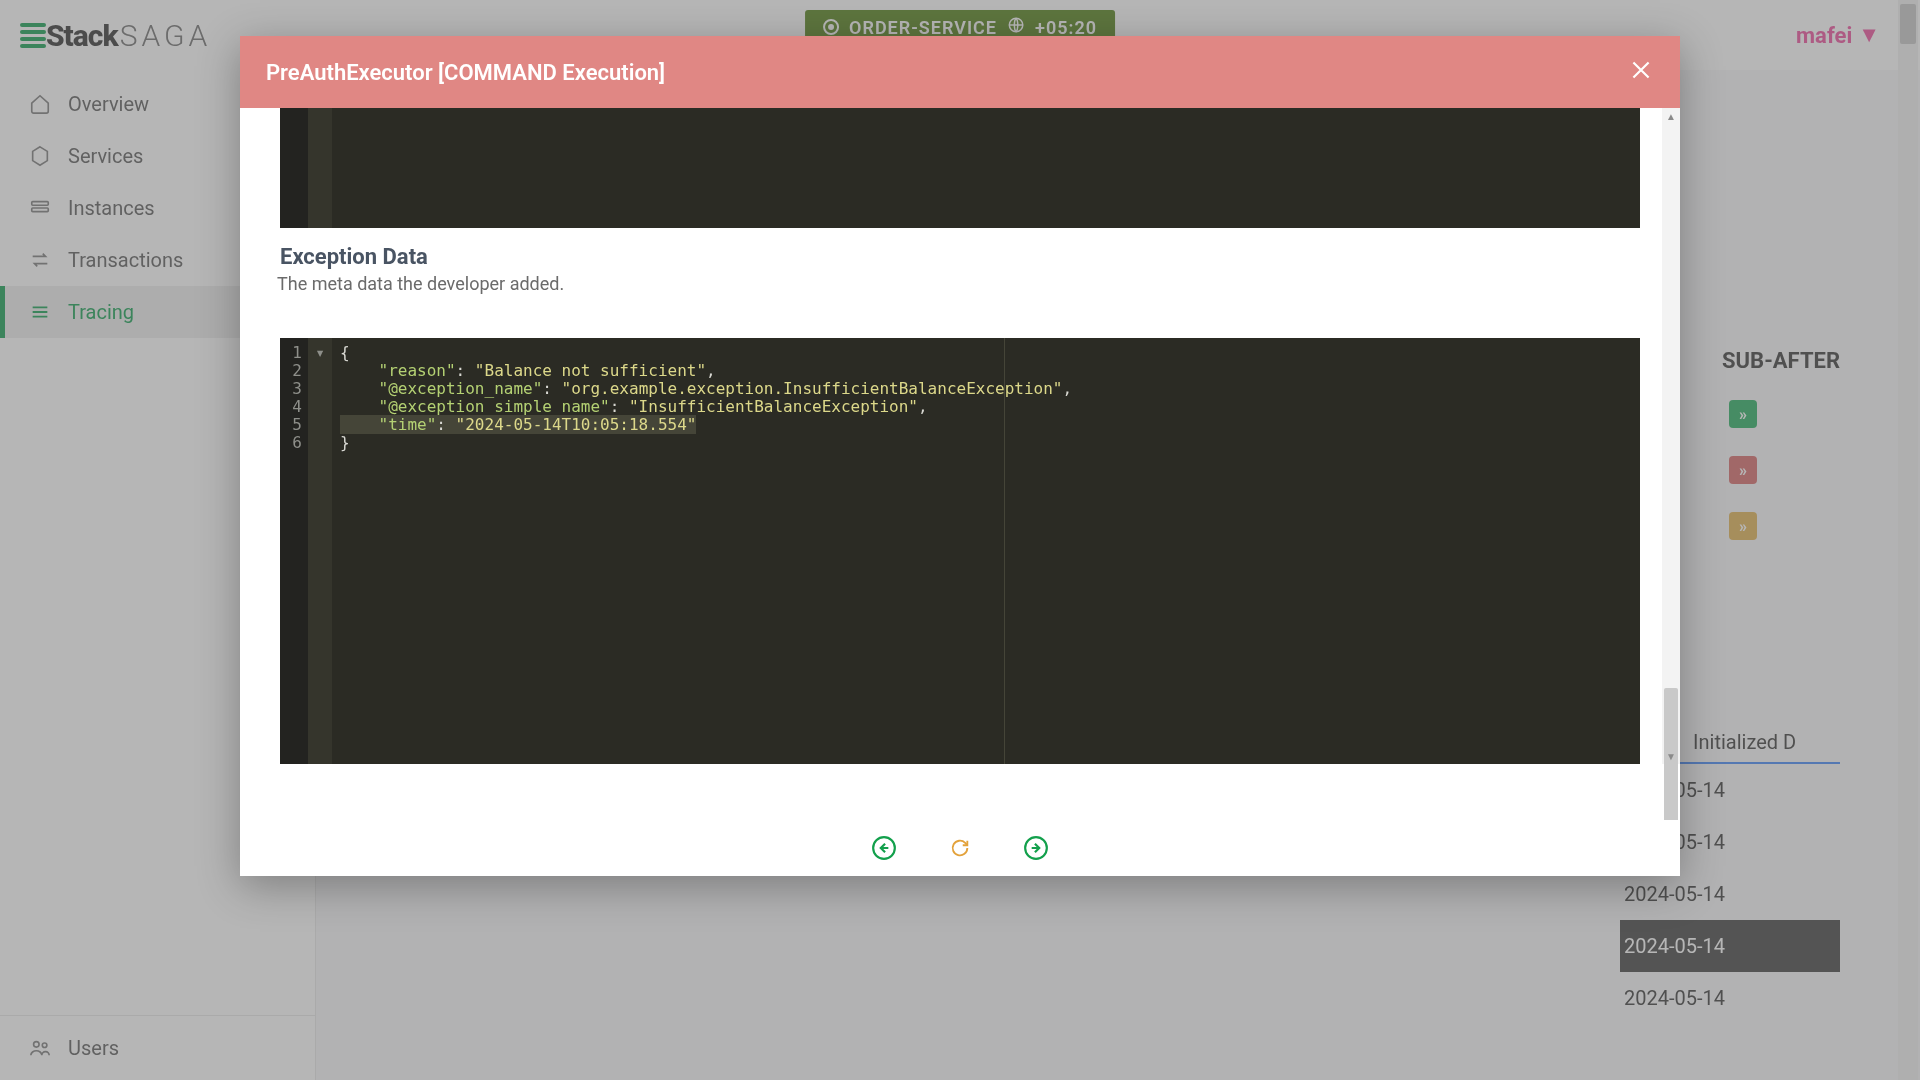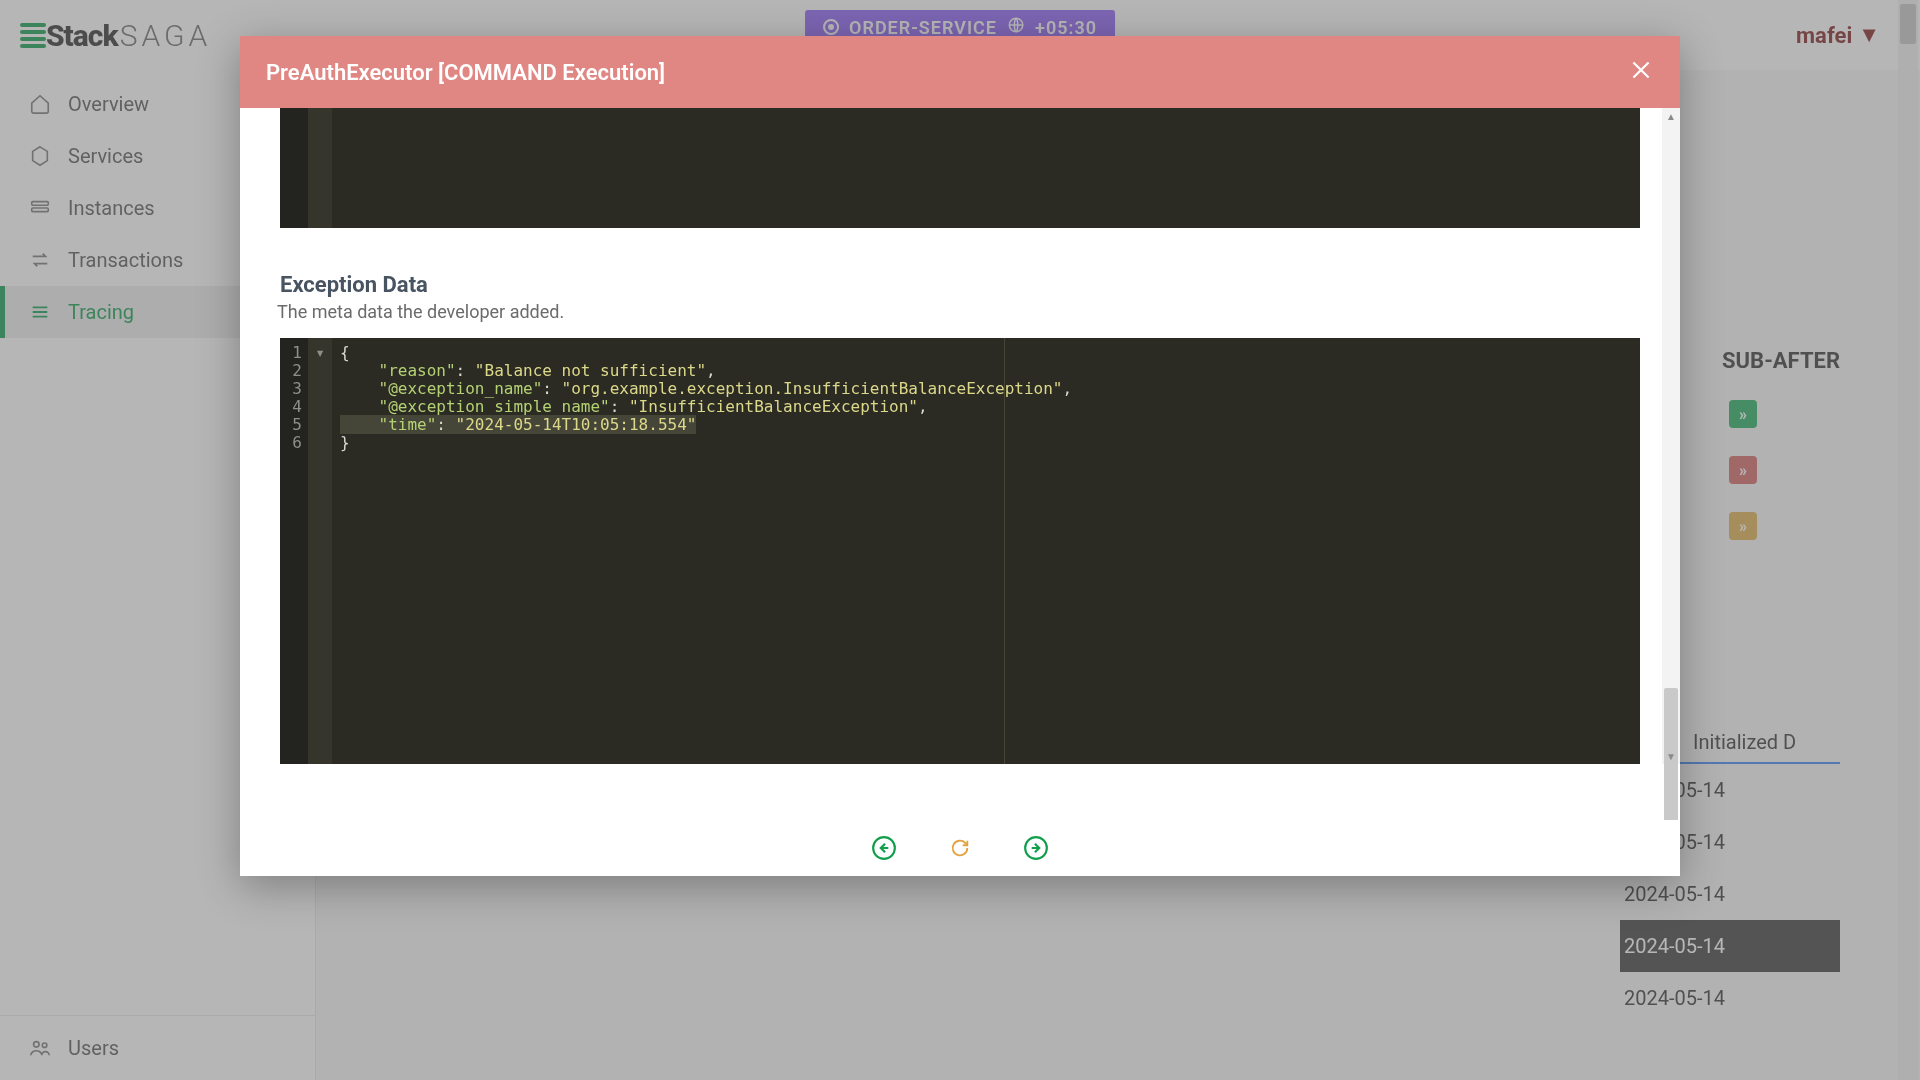--- a/index.html
+++ b/index.html
@@ -22,27 +22,27 @@
     position: absolute; top:0; left:0; right:0; height:70px;
     background:#fff; display:flex; align-items:center;
   }
   .logo-wrap { display:flex; align-items:center; padding-left:20px;}
   .logo-icon { width:26px; display:flex; flex-direction:column; gap:3px;}
   .logo-icon span { height:4px; background:#0b9b4a; border-radius:2px;}
   .logo-text1 { font-weight:800; font-size:30px; color:#2b2b2b; letter-spacing:-1px;}
   .logo-text2 { font-weight:300; font-size:30px; color:#6a6a6a; letter-spacing:4px; margin-left:2px;}
   .spacer { flex:1; }
   .service-chip {
-    background:#8b5cf6; color:#fff; padding:6px 18px; border-radius:3px;
+    background:#4d7c0f; color:#fff; padding:6px 18px; border-radius:3px;
     font-weight:600; letter-spacing:1px; font-size:18px; display:flex; align-items:center; gap:10px;
     position:absolute; left:50%; transform:translateX(-50%); top:10px;
   }
   .chip-ico { width:16px; height:16px; border:2px solid #fff; border-radius:50%; position:relative;}
   .chip-ico::after{content:"";position:absolute;left:3px;top:3px;width:6px;height:6px;border-radius:50%;background:#fff;}
-  .user-menu { margin-left:auto; margin-right:40px; font-size:22px; font-weight:700; color:#7f1d1d; display:flex; align-items:center; gap:6px;}
+  .user-menu { margin-left:auto; margin-right:40px; font-size:22px; font-weight:700; color:#ec4899; display:flex; align-items:center; gap:6px;}
 
   
   .sidebar {
     position:absolute; left:0; top:70px; bottom:0; width:316px; background:#fff;
     border-right:1px solid #e6e6e6; display:flex; flex-direction:column;
   }
   .nav { padding-top:8px; flex:1;}
   .nav-item {
     display:flex; align-items:center; gap:16px; padding:14px 28px; color:#555;
     font-size:20px; cursor:pointer;
@@ -83,21 +83,21 @@
   .modal-close{ margin-left:auto; cursor:pointer;}
   .modal-close svg{stroke:#fff;}
   .modal-body { position:relative; flex:1; overflow:hidden; }
   .modal-scroll { position:absolute; left:18px; right:18px; top:0; bottom:56px; overflow:hidden;}
 
   
   .editor-stub{ margin:0 22px; height:120px; background:#2b2b24; display:flex;}
   .editor-stub .gut{width:28px;background:#232320;}
   .editor-stub .fold{width:24px;background:#35352c;}
 
-  .sec-title{margin:44px 22px 4px; font-size:22px; font-weight:700; color:#495463;}
+  .sec-title{margin:16px 22px 4px; font-size:22px; font-weight:700; color:#495463;}
   .sec-sub{margin:0 19px 14px; font-size:18px; color:#6b6b6b;}
 
   
   .editor{
     margin:0 22px; position:absolute; left:0; right:0; top:230px; bottom:0;
     background:#2b2b24; display:flex; font-family:"Menlo","Consolas",monospace; font-size:16px;
   }
   .editor .gutter{
     width:28px; background:#232320; color:#8e8f8a; text-align:right; padding:6px 6px 0 0;
   }
@@ -141,21 +141,21 @@
     </div>
     <div class="service-chip">
       <span class="chip-ico"></span>
       <span>ORDER-SERVICE</span>
       <span>
         <svg width="18" height="18" viewBox="0 0 24 24" fill="none" stroke="#fff" stroke-width="2">
             <circle cx="12" cy="12" r="9"></circle>
             <path d="M3 12h18M12 3c3 3 3 15 0 18M12 3c-3 3-3 15 0 18"></path>
           </svg>
       </span>
-      <span>+05:30</span>
+      <span>+05:20</span>
     </div>
     <div class="spacer"></div>
     <div class="user-menu">
       <span>mafei</span>
       <span>▼</span>
     </div>
   </div>
 
   <div class="sidebar">
     <div class="nav">

